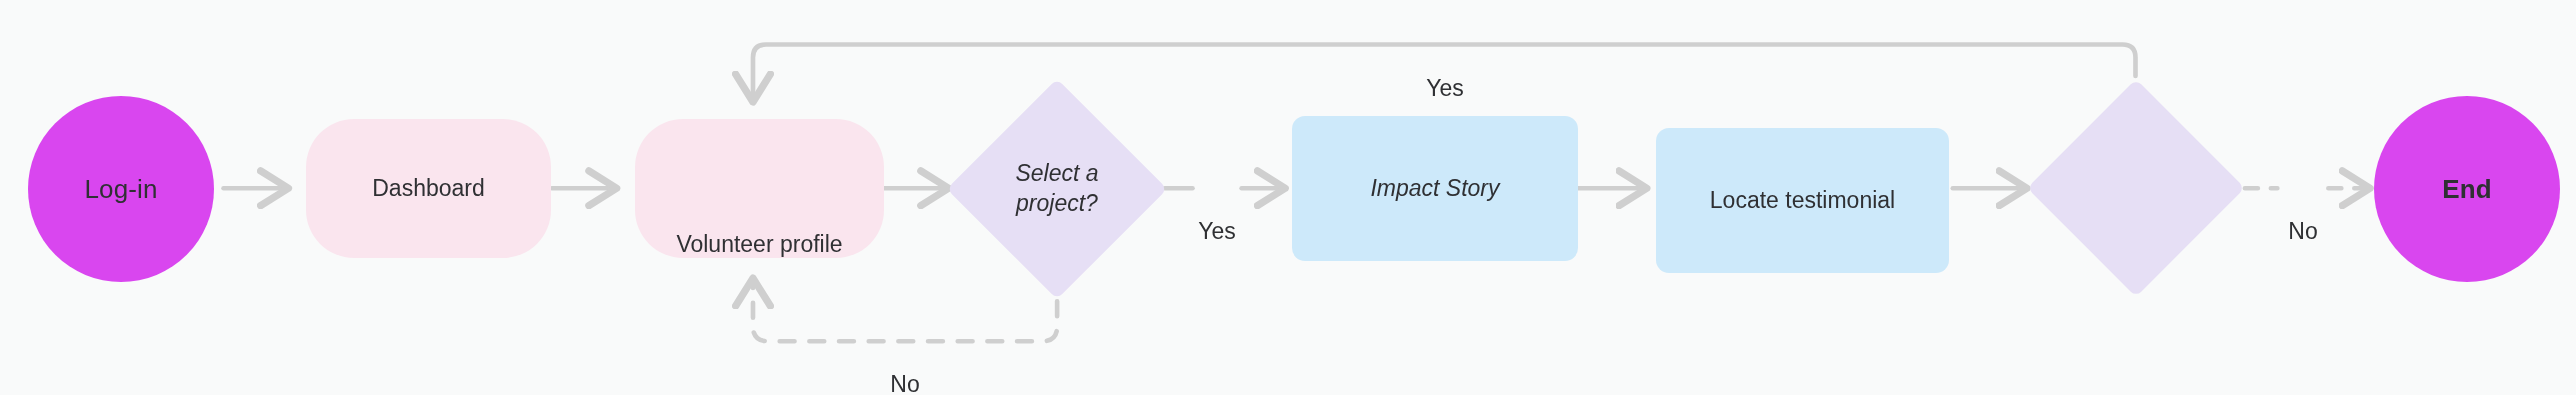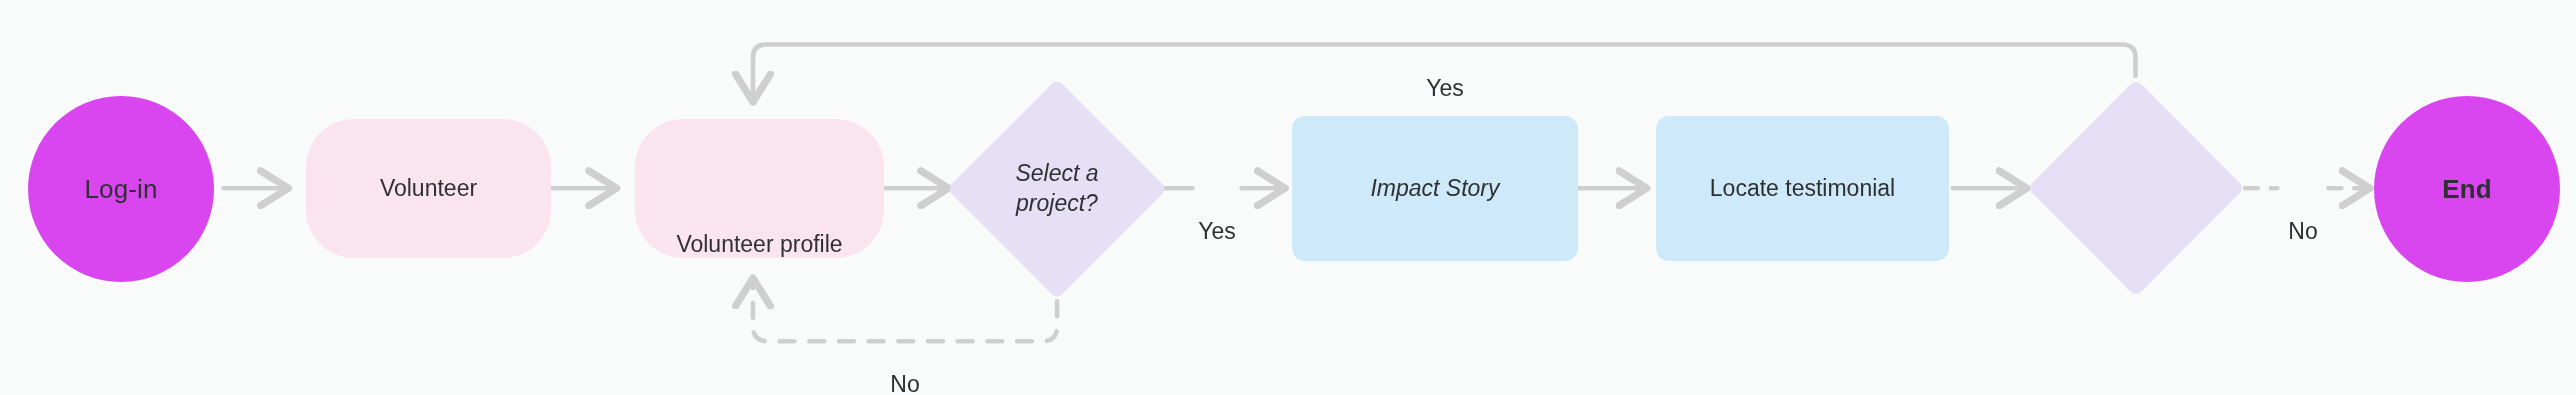--- a/index.html
+++ b/index.html
@@ -116,39 +116,39 @@
     <path d="M 2302 82 L 2302 62 Q 2302 48 2288 48 L 825 48 Q 811 48 811 62 L 811 110" fill="none" stroke="#cfcfcf" stroke-width="5" stroke-linecap="round" marker-end="url(#arrow)"></path>
 
     <path d="M 1139 325 L 1139 352 Q 1139 368 1123 368 L 827 368 Q 811 368 811 352 L 811 300" fill="none" stroke="#cfcfcf" stroke-width="5" stroke-linecap="round" stroke-dasharray="16 16" marker-end="url(#arrowDash)"></path>
   </svg>
 
   <div class="node node-terminal" style="left:28px; top:96px; width:186px; height:186px;">
     <span>Log-in</span>
   </div>
 
   <div class="node node-process-pink" style="left:306px; top:119px; width:245px; height:139px;">
-    <span>Volunteer</span>
+    <span>Dashboard</span>
   </div>
 
   <div class="node node-process-pink" style="left:635px; top:119px; width:249px; height:139px;align-items:flex-end;">
     <span>Volunteer profile</span>
   </div>
 
   <div class="node node-decision" style="left:979px; top:111px; width:156px; height:156px;">
     <div class="diamond-shape"></div>
     <div class="diamond-label" style="font-size:23px;">
       <span>Select a project?</span>
     </div>
   </div>
 
   <div class="node node-process-blue" style="left:1292px; top:116px; width:286px; height:145px;font-style:italic;">
     <span>Impact Story</span>
   </div>
 
-  <div class="node node-process-blue" style="left:1656px; top:116px; width:293px; height:145px;">
+  <div class="node node-process-blue" style="left:1656px; top:128px; width:293px; height:145px;">
     <span>Locate testimonial</span>
   </div>
 
   <div class="node node-decision" style="left:2059px; top:111px; width:154px; height:154px;">
     <div class="diamond-shape"></div>
   </div>
 
   <div class="node node-terminal" style="left:2374px; top:96px; width:186px; height:186px;font-weight:bold;">
     <span>End</span>
   </div>

